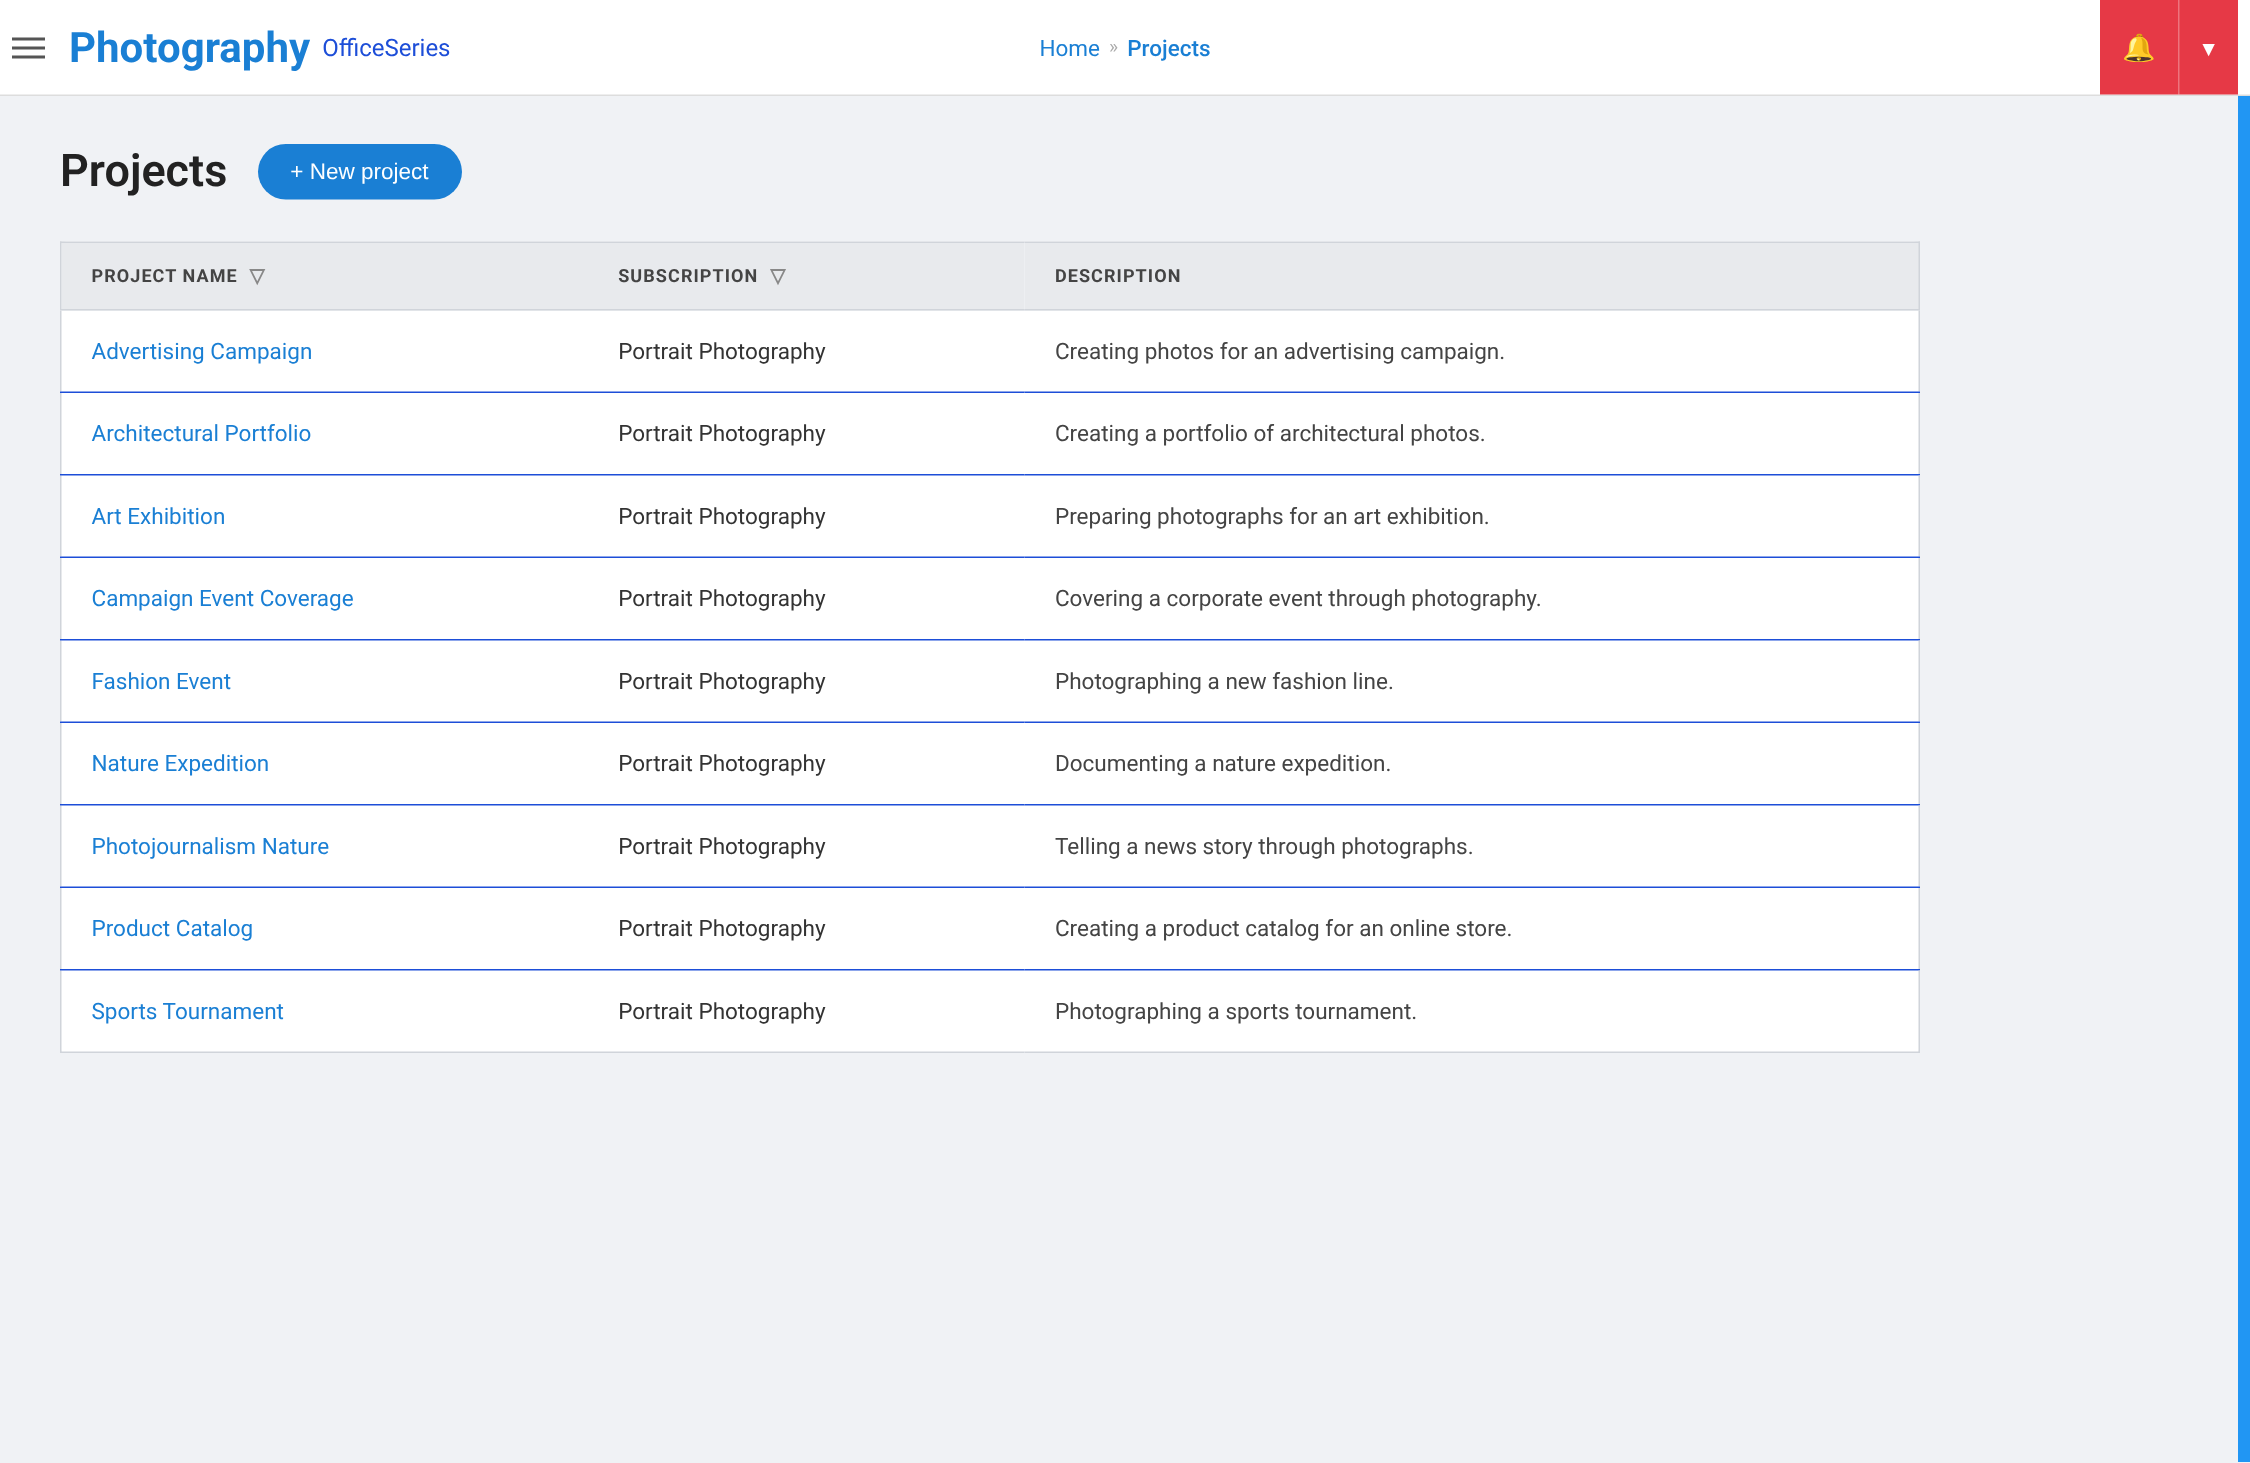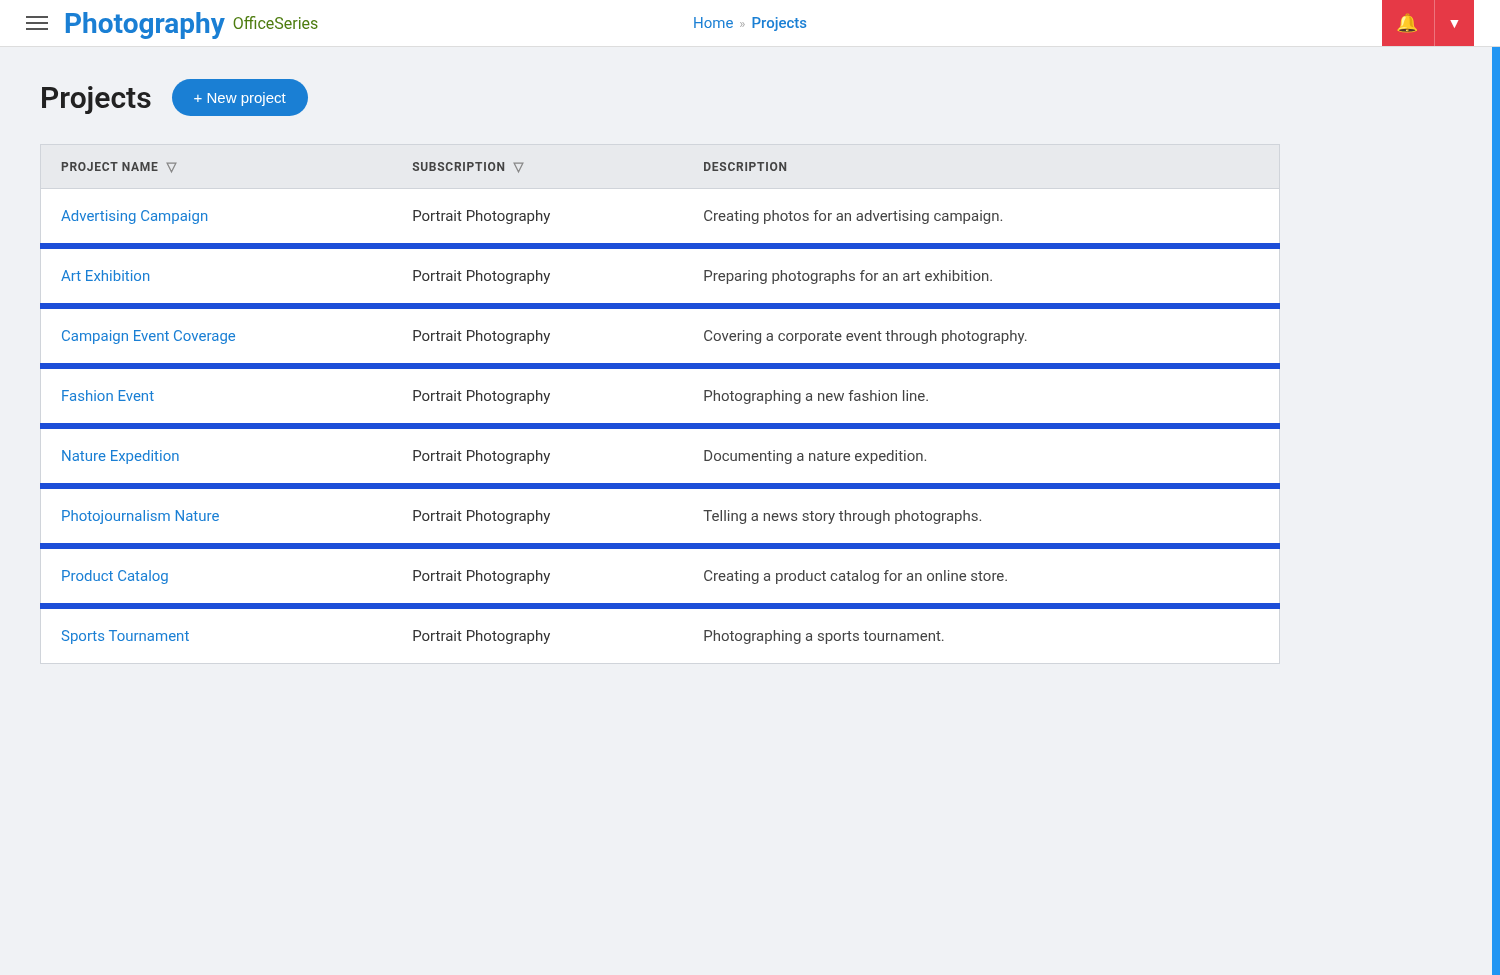--- a/index.html
+++ b/index.html
@@ -4,22 +4,22 @@
   <style>
     * { box-sizing: border-box; margin: 0; padding: 0; }
     body { font-family: -apple-system, BlinkMacSystemFont, 'Segoe UI', Roboto, Arial, sans-serif; background: #f0f2f5; color: #333; }
 
     
     .header {
       background: #fff;
       border-bottom: 1px solid #ddd;
       display: flex;
       align-items: center;
-      height: 47px;
-      padding: 0 26px;
+      height: 64px;
+      padding: 0 8px;
       position: relative;
       z-index: 10;
     }
     .header-menu-icon {
       font-size: 20px;
       cursor: pointer;
       color: #555;
       margin-right: 16px;
       display: flex;
       flex-direction: column;
@@ -32,21 +32,21 @@
       background: #555;
     }
     .header-title {
       font-size: 28px;
       font-weight: 700;
       color: #1a7fd4;
       margin-right: 8px;
     }
     .header-subtitle {
       font-size: 16px;
-      color: #4d7c0f;
+      color: #1d4ed8;
       margin-right: auto;
     }
     .header-breadcrumb {
       display: flex;
       align-items: center;
       gap: 6px;
       font-size: 15px;
       color: #1a7fd4;
       position: absolute;
       left: 50%;
@@ -138,21 +138,21 @@
     .th-with-filter {
       display: flex;
       align-items: center;
       gap: 8px;
     }
     .filter-icon {
       color: #888;
       font-size: 13px;
     }
     .projects-table tbody tr {
-      border-bottom: 6px solid #1d4ed8;
+      border-bottom: 1px solid #1d4ed8;
     }
     .projects-table tbody tr:last-child {
       border-bottom: none;
     }
     .projects-table tbody td {
       padding: 18px 20px;
       font-size: 15px;
       vertical-align: middle;
     }
     .project-name-link {
@@ -225,20 +225,25 @@
         <th>DESCRIPTION</th>
       </tr>
     </thead>
     <tbody id="table-body">
     <tr>
           <td><a class="project-name-link">Advertising Campaign</a></td>
           <td class="subscription-cell">Portrait Photography</td>
           <td class="description-cell">Creating photos for an advertising campaign.</td>
         </tr>
         <tr>
+          <td><a class="project-name-link">Architectural Portfolio</a></td>
+          <td class="subscription-cell">Portrait Photography</td>
+          <td class="description-cell">Creating a portfolio of architectural photos.</td>
+        </tr>
+        <tr>
           <td><a class="project-name-link">Art Exhibition</a></td>
           <td class="subscription-cell">Portrait Photography</td>
           <td class="description-cell">Preparing photographs for an art exhibition.</td>
         </tr>
         <tr>
           <td><a class="project-name-link">Campaign Event Coverage</a></td>
           <td class="subscription-cell">Portrait Photography</td>
           <td class="description-cell">Covering a corporate event through photography.</td>
         </tr>
         <tr>

